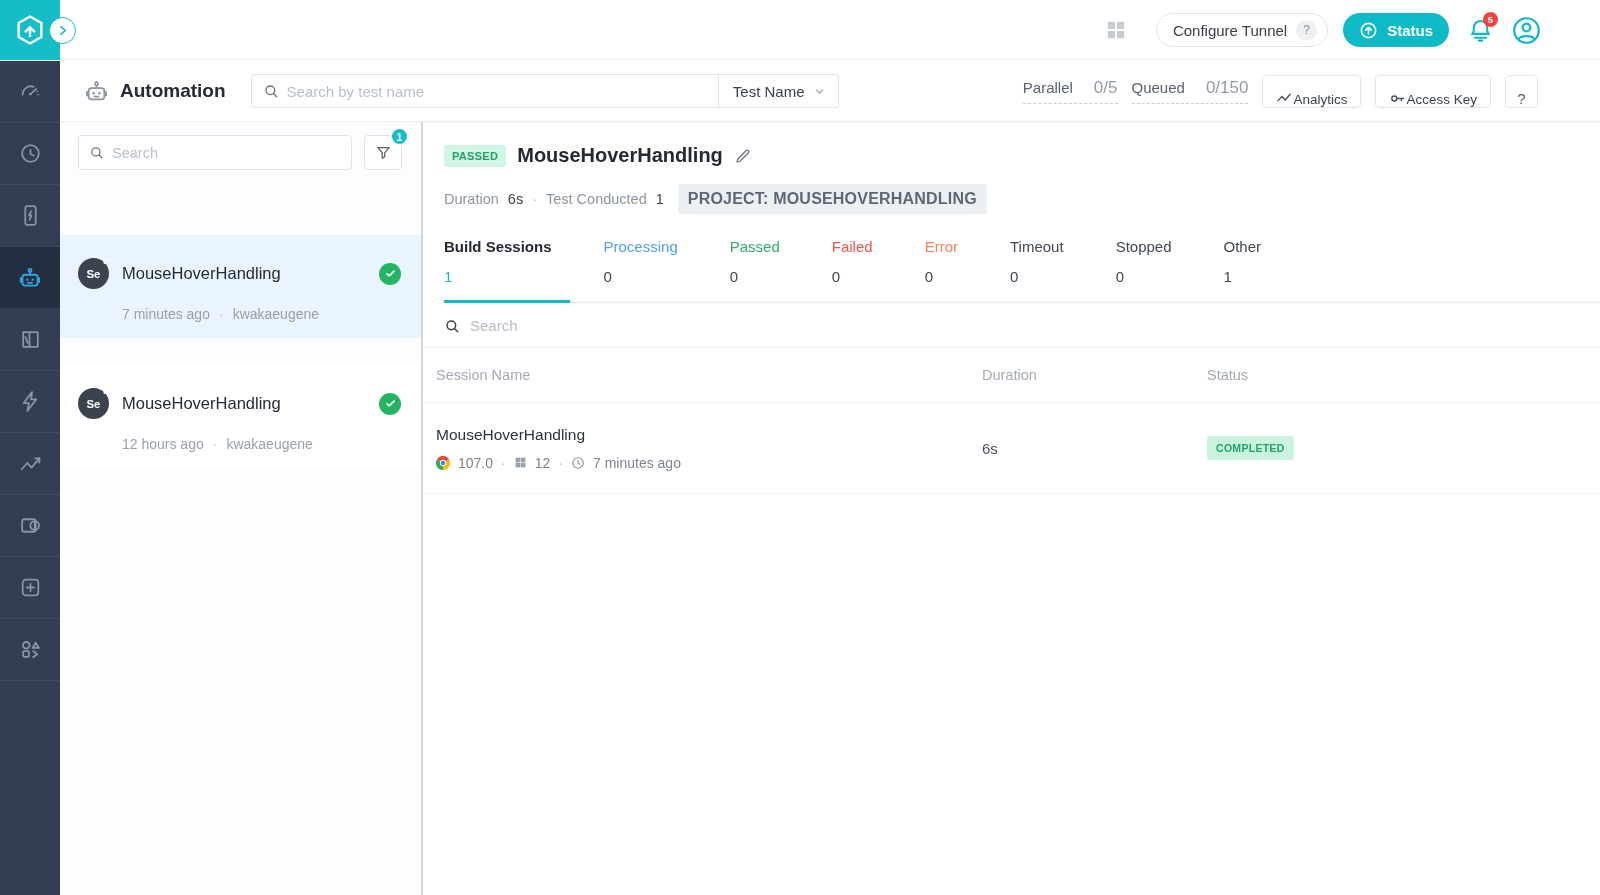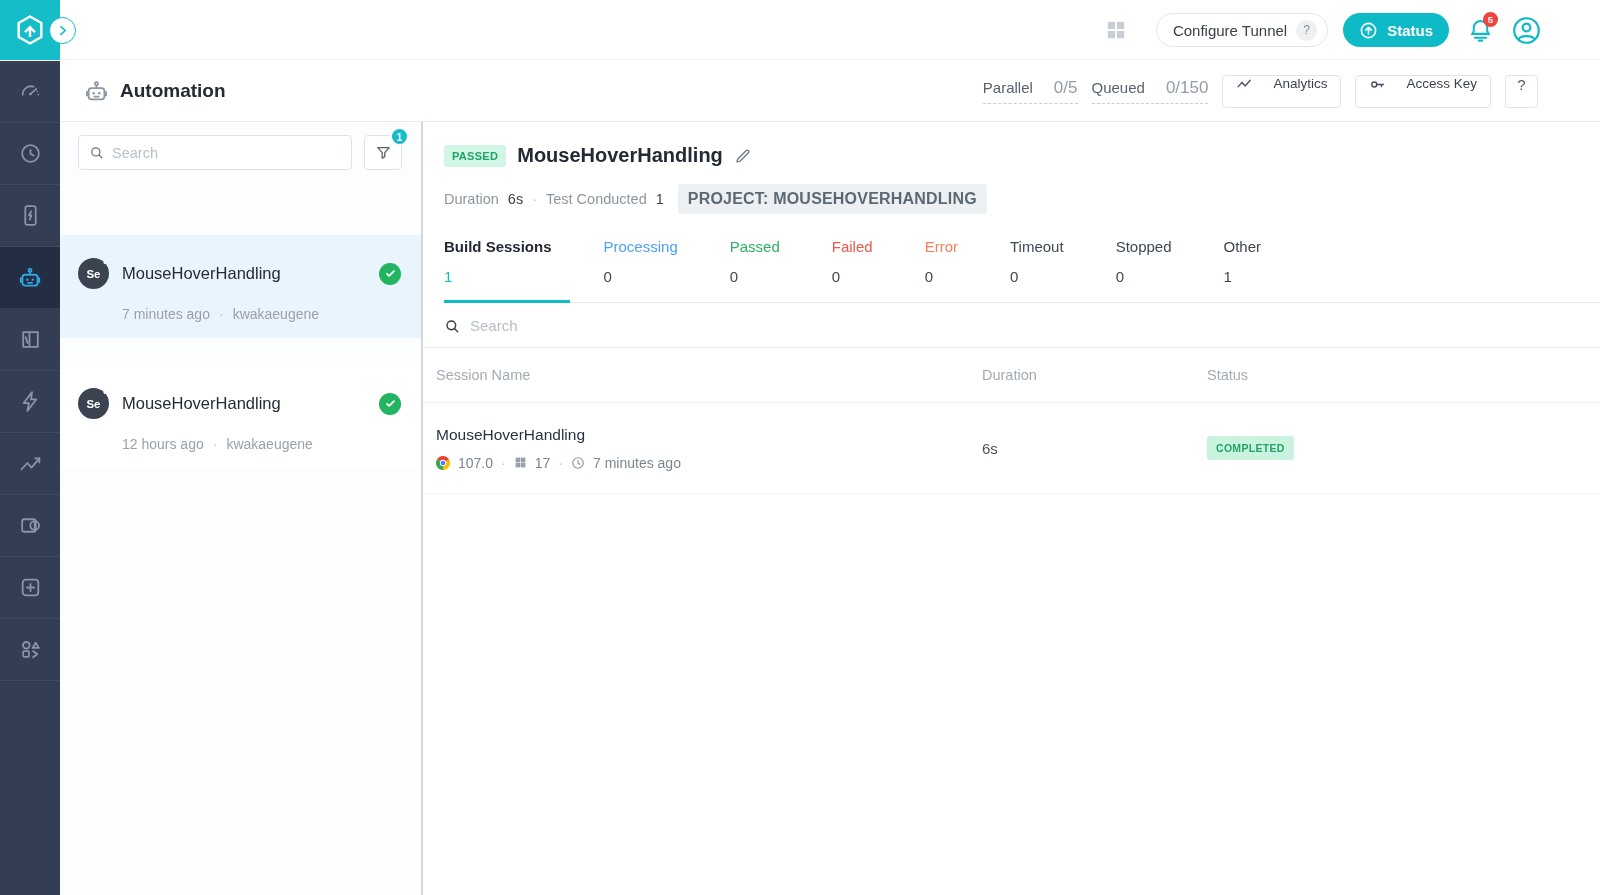--- a/index.html
+++ b/index.html
@@ -38,21 +38,21 @@
     font-family:inherit; }
   #test-search input::placeholder { color:#b9c0c9; }
   #test-search .mag { margin-left:11px; color:#6b7380; }
   #search-by { display:flex; align-items:center; gap:8px; border-left:1px solid #e0e3e7; height:100%;
     padding:0 12px 0 14px; font-size:15px; color:#3a4049; cursor:pointer; white-space:nowrap; }
   #header2-right { margin-left:auto; display:flex; align-items:center; gap:14px; padding-right:62px; }
   .quota { display:flex; align-items:baseline; gap:21px; border-bottom:1px dashed #c9ced6; padding-bottom:5px; }
   .quota .lbl { font-size:15px; color:#59626e; }
   .quota .val { font-size:17px; color:#949ca7;text-align:center; }
   .hbtn { height:33px; border:1px solid #e1e4e8; border-radius:4px; background:#fff; display:flex;
-    align-items:flex-start; gap:20px; padding:0 13px; font-size:13.5px; color:#3c434d; cursor:pointer; }
+    align-items:flex-end; gap:0; padding:0 13px; font-size:13.5px; color:#3c434d; cursor:pointer; }
   .hbtn .ic { color:#4a5260; display:flex; }
   .hbtn.sq { width:33px; justify-content:center; padding:0; font-size:15px; color:#555c66; }
 
   
   #rail { position:absolute; left:0; top:61px; width:60px; height:834px; background:#333e54; }
   .rail-item { width:60px; height:62px; display:flex; align-items:center; justify-content:center;
     color:#8b94a7; border-bottom:1px solid rgba(255,255,255,0.07); cursor:pointer; }
   .rail-item.active { background:#242e43; color:#2ea7e3; }
 
   
@@ -192,20 +192,35 @@
       <rect x="5" y="9" width="14" height="10" rx="2.5"></rect>
         <circle cx="9.5" cy="13.5" r="1.1" fill="currentColor" stroke="none"></circle>
         <circle cx="14.5" cy="13.5" r="1.1" fill="currentColor" stroke="none"></circle>
         <path d="M9.5 16.5h5M12 9V6.5"></path>
         <circle cx="12" cy="5" r="1.4"></circle>
         <path d="M5 12.5H3.5v3H5M19 12.5h1.5v3H19"></path>
     </svg>
     <span class="t">Automation</span>
   </div>
 
+  <div id="test-search">
+    <span class="mag">
+      <svg width="16" height="16" viewBox="0 0 24 24" fill="none" stroke="currentColor" stroke-width="2" stroke-linecap="round">
+          <circle cx="11" cy="11" r="6.5"></circle>
+          <path d="M16 16l4.5 4.5"></path>
+        </svg>
+    </span>
+    <input placeholder="Search by test name" style="">
+    <div id="search-by">
+      <span>Test Name</span>
+      <svg width="13" height="13" viewBox="0 0 24 24" fill="none" stroke="#9aa1ac" stroke-width="2.4" stroke-linecap="round">
+          <path d="M6 9l6 6 6-6"></path>
+        </svg>
+    </div>
+  </div>
 
   <div id="header2-right">
     <div class="quota">
       <span class="lbl">Parallel</span>
       <span class="val">0/5</span>
     </div>
     <div class="quota">
       <span class="lbl">Queued</span>
       <span class="val">0/150</span>
     </div>
@@ -470,21 +485,21 @@
         <span>107.0</span>
         <span class="dot">·</span>
         <span class="ic">
           <svg width="13" height="13" viewBox="0 0 24 24" fill="#98a1ab">
               <rect x="3" y="3" width="8.5" height="8.5"></rect>
               <rect x="12.5" y="3" width="8.5" height="8.5"></rect>
               <rect x="3" y="12.5" width="8.5" height="8.5"></rect>
               <rect x="12.5" y="12.5" width="8.5" height="8.5"></rect>
             </svg>
         </span>
-        <span>17</span>
+        <span>12</span>
         <span class="dot">·</span>
         <span class="ic">
           <svg width="14" height="14" viewBox="0 0 24 24" fill="none" stroke="#8d96a0" stroke-width="2" stroke-linecap="round">
               <circle cx="12" cy="12" r="9"></circle>
               <path d="M12 7.5V12l3 2"></path>
             </svg>
         </span>
         <span>7 minutes ago</span>
       </div>
     </div>

